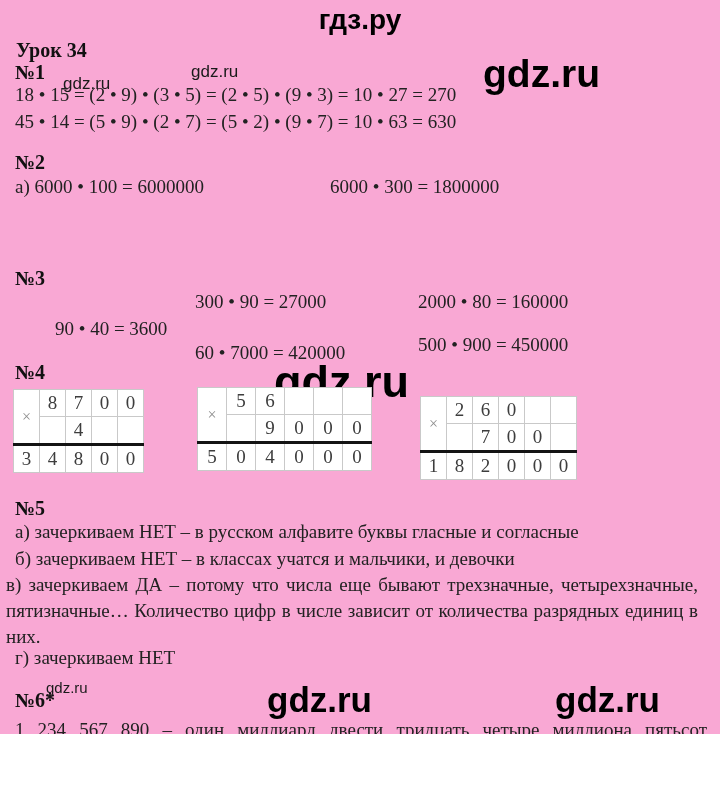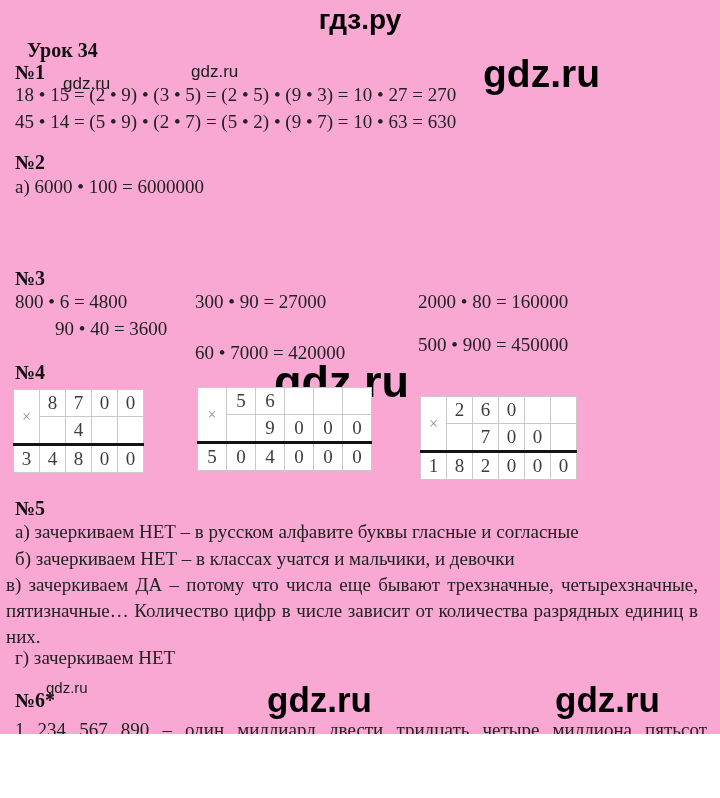--- a/index.html
+++ b/index.html
@@ -76,34 +76,34 @@
   table.colgrid td.sign { color: #8f8f8f; font-size: 16px; }
   table.colgrid tr.result td { border-top: 3px solid #141414; }
 </style>
 </head>
 <body>
 
 <div id="page">
 
   <div class="logo-top">гдз.ру</div>
 
-  <div class="abs lesson-title" style="left:27px; top:39px;">Урок 34</div>
+  <div class="abs lesson-title" style="left:16px; top:39px;">Урок 34</div>
 
   <div class="abs plabel" style="left:15px; top:61px;">№1</div>
   <div class="abs wm-small" style="left:63px; top:75px;">gdz.ru</div>
   <div class="abs wm-small" style="left:191px; top:63px;">gdz.ru</div>
   <div class="abs wm" style="left:483px; top:54px; font-size:39px;">gdz.ru</div>
   <div class="abs eq" style="left:15px; top:84px;">18 • 15 = (2 • 9) • (3 • 5) = (2 • 5) • (9 • 3) = 10 • 27 = 270</div>
   <div class="abs eq" style="left:15px; top:111px;">45 • 14 = (5 • 9) • (2 • 7) = (5 • 2) • (9 • 7) = 10 • 63 = 630</div>
 
   <div class="abs plabel" style="left:15px; top:151px;">№2</div>
   <div class="abs eq" style="left:15px; top:176px;">а) 6000 • 100 = 6000000</div>
+  <div class="abs eq" style="left:330px; top:176px;">6000 • 300 = 1800000</div>
 
   <div class="abs plabel" style="left:15px; top:267px;">№3</div>
-  <div class="abs eq" style="left:15px;  top:291px;">800 • 6 = 4800</div>
   <div class="abs eq" style="left:195px; top:291px;">300 • 90 = 27000</div>
   <div class="abs eq" style="left:418px; top:291px;">2000 • 80 = 160000</div>
   <div class="abs eq" style="left:15px;  top:318px;margin-left:40px;">90 • 40 = 3600</div>
   <div class="abs eq" style="left:195px; top:318px;margin-top:24px;">60 • 7000 = 420000</div>
   <div class="abs eq" style="left:418px; top:334px;">500 • 900 = 450000</div>
 
   <div class="abs plabel" style="left:15px; top:361px;">№4</div>
   <div class="abs wm" style="left:274px; top:359px; font-size:45px;">gdz.ru</div>
 
   <table class="colgrid g5" style="left:13px; top:389px;">

